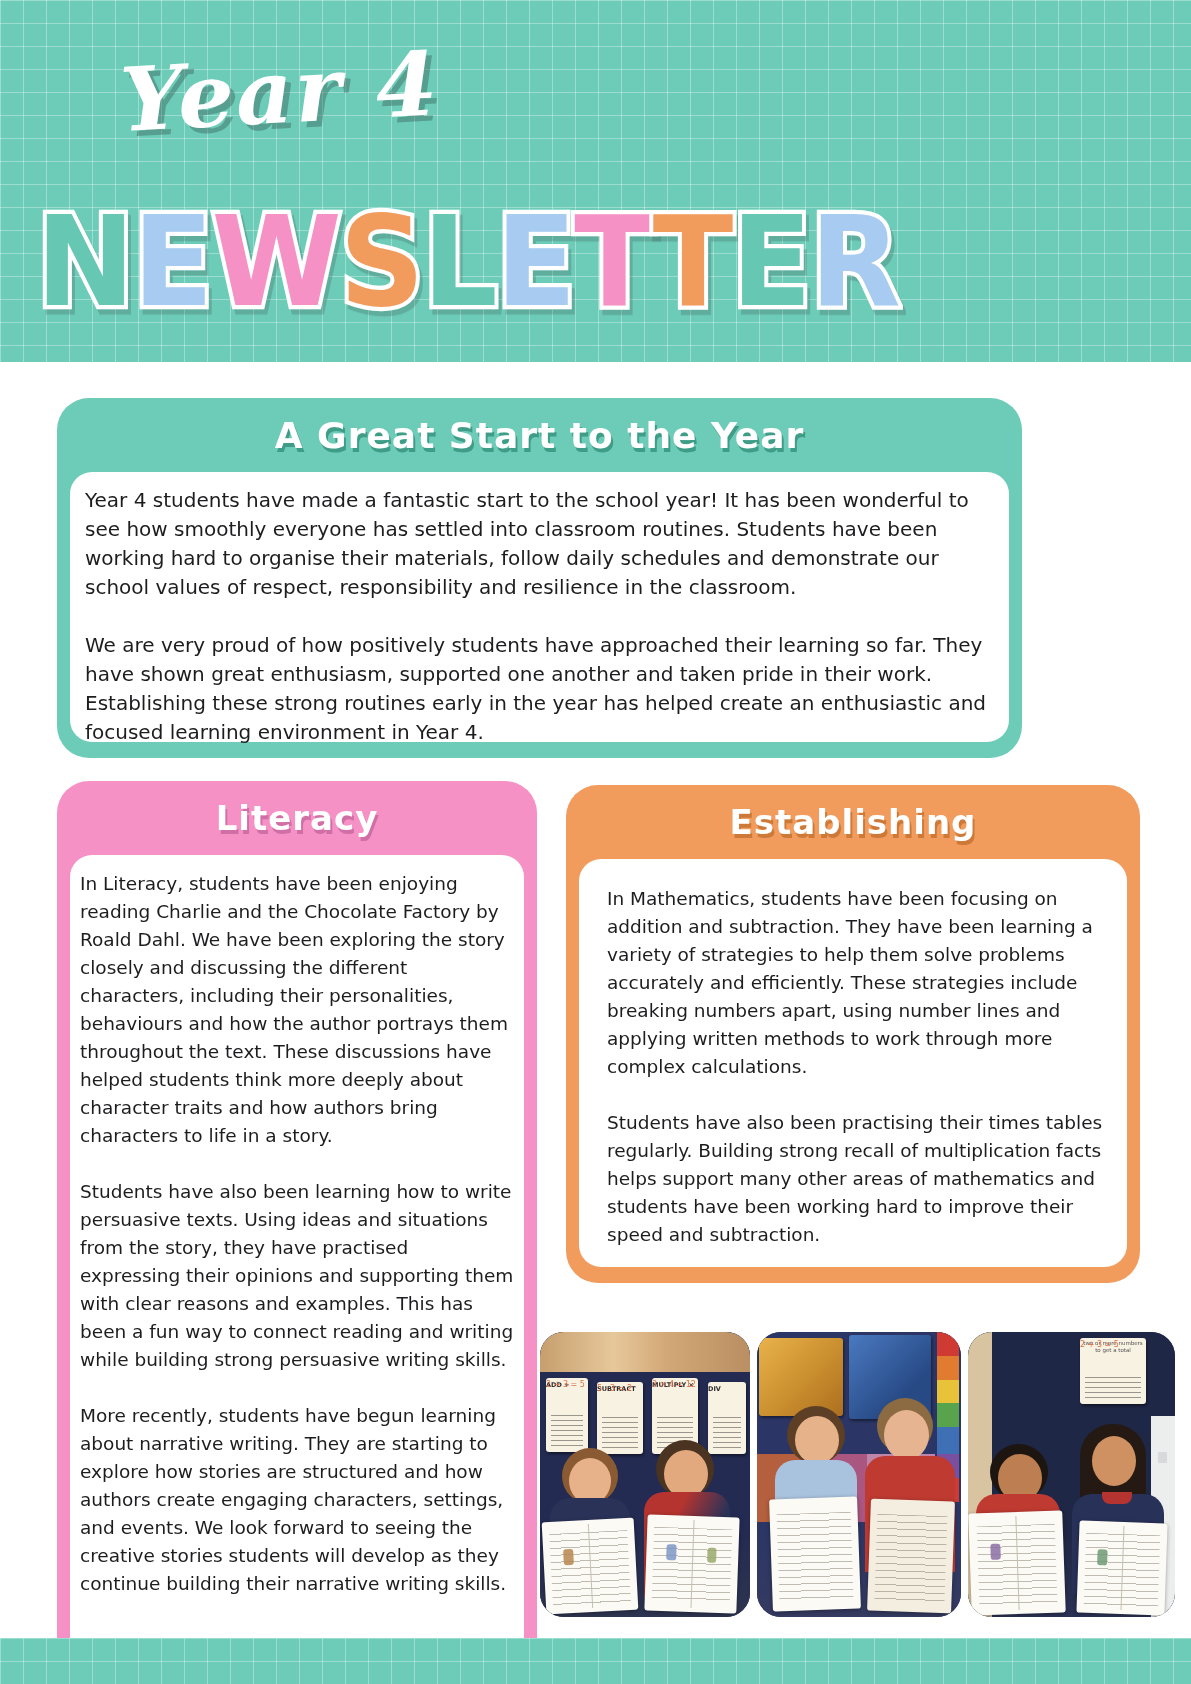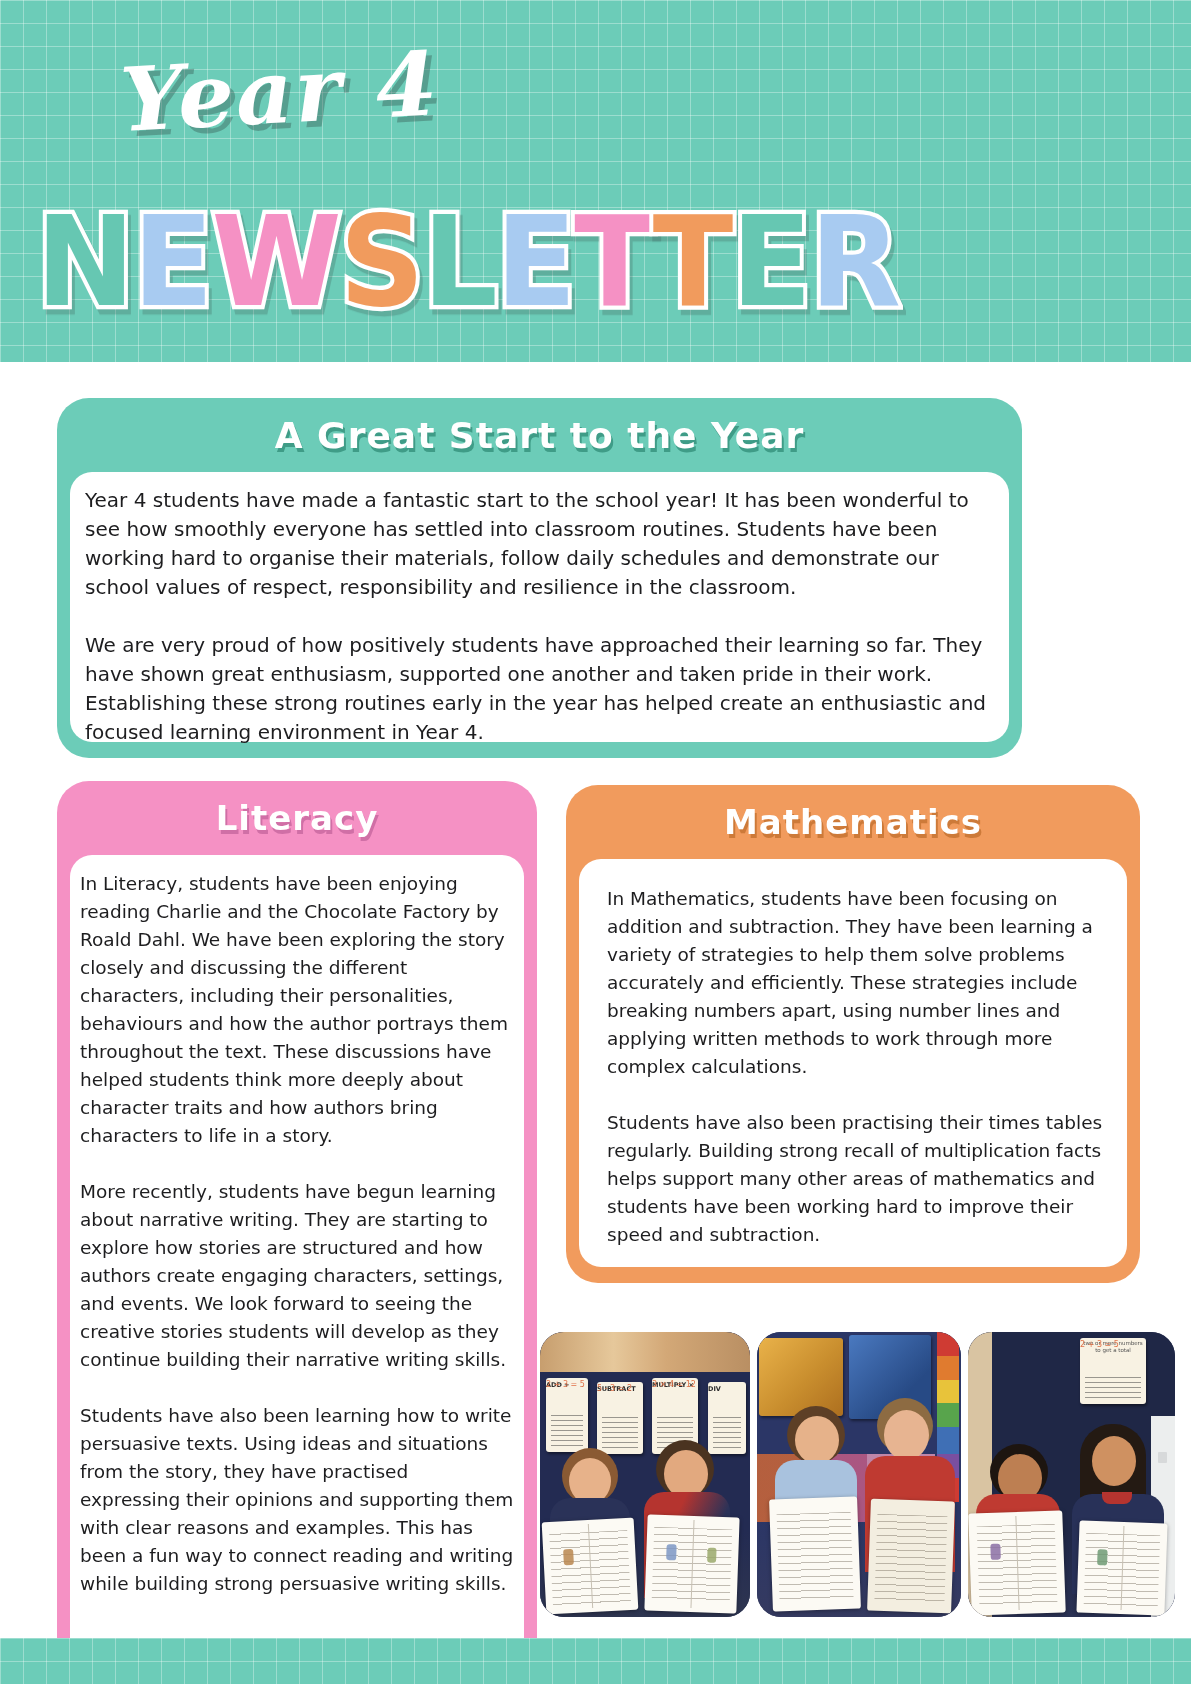--- a/index.html
+++ b/index.html
@@ -113,27 +113,27 @@
     <div class="card-body">
       <p>Year 4 students have made a fantastic start to the school year! It has been wonderful to see how smoothly everyone has settled into classroom routines. Students have been working hard to organise their materials, follow daily schedules and demonstrate our school values of respect, responsibility and resilience in the classroom.</p>
       <p>We are very proud of how positively students have approached their learning so far. They have shown great enthusiasm, supported one another and taken pride in their work. Establishing these strong routines early in the year has helped create an enthusiastic and focused learning environment in Year 4.</p>
     </div>
   </section>
 
   <section class="card literacy">
     <h2 class="card-title">Literacy</h2>
     <div class="card-body">
       <p>In Literacy, students have been enjoying reading Charlie and the Chocolate Factory by Roald Dahl. We have been exploring the story closely and discussing the different characters, including their personalities, behaviours and how the author portrays them throughout the text. These discussions have helped students think more deeply about character traits and how authors bring characters to life in a story.</p>
+      <p>Students have also been learning how to write persuasive texts. Using ideas and situations from the story, they have practised expressing their opinions and supporting them with clear reasons and examples. This has been a fun way to connect reading and writing while building strong persuasive writing skills.</p>
       <p>More recently, students have begun learning about narrative writing. They are starting to explore how stories are structured and how authors create engaging characters, settings, and events. We look forward to seeing the creative stories students will develop as they continue building their narrative writing skills.</p>
-      <p>Students have also been learning how to write persuasive texts. Using ideas and situations from the story, they have practised expressing their opinions and supporting them with clear reasons and examples. This has been a fun way to connect reading and writing while building strong persuasive writing skills.</p>
     </div>
   </section>
 
   <section class="card mathematics">
-    <h2 class="card-title">Mathematics</h2>
+    <h2 class="card-title">Establishing</h2>
     <div class="card-body">
       <p>In Mathematics, students have been focusing on addition and subtraction. They have been learning a variety of strategies to help them solve problems accurately and efficiently. These strategies include breaking numbers apart, using number lines and applying written methods to work through more complex calculations.</p>
       <p>Students have also been practising their times tables regularly. Building strong recall of multiplication facts helps support many other areas of mathematics and students have been working hard to improve their speed and subtraction.</p>
     </div>
   </section>
 
   <div class="photos">
 
     <figure class="photo p1">
       <div class="ph-board" style="background:linear-gradient(180deg,#232b52 0 70%,#2e3550 100%)"></div>

